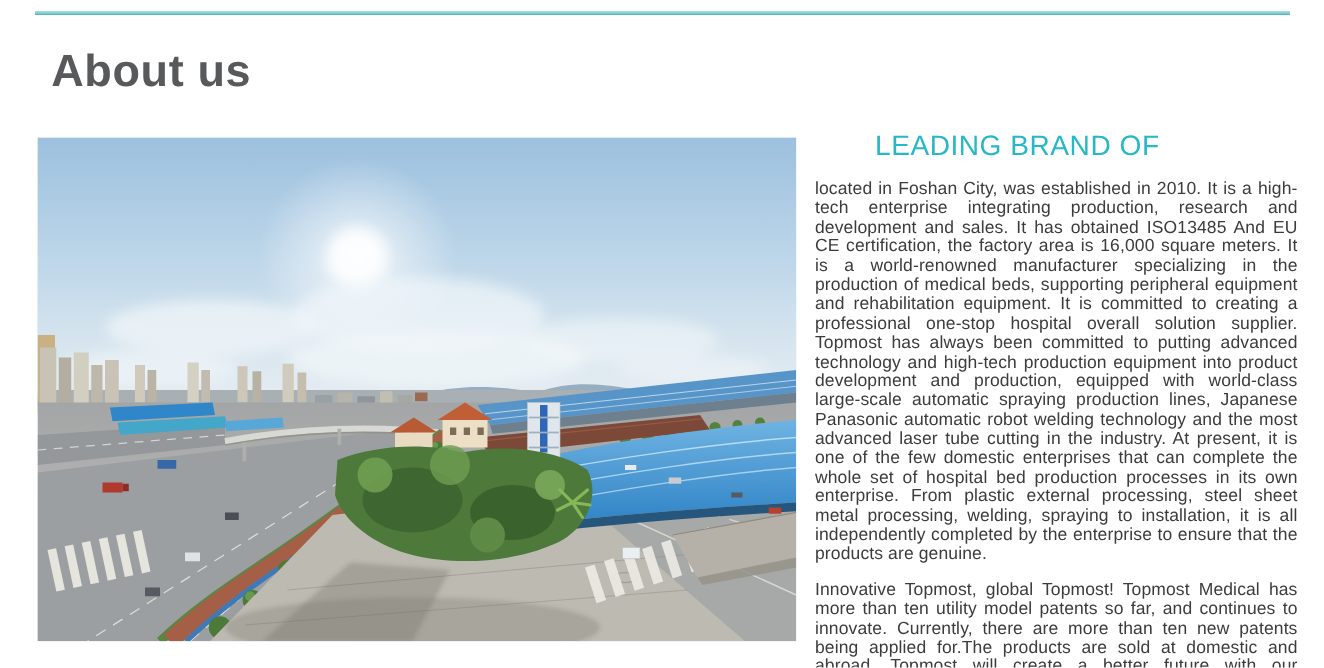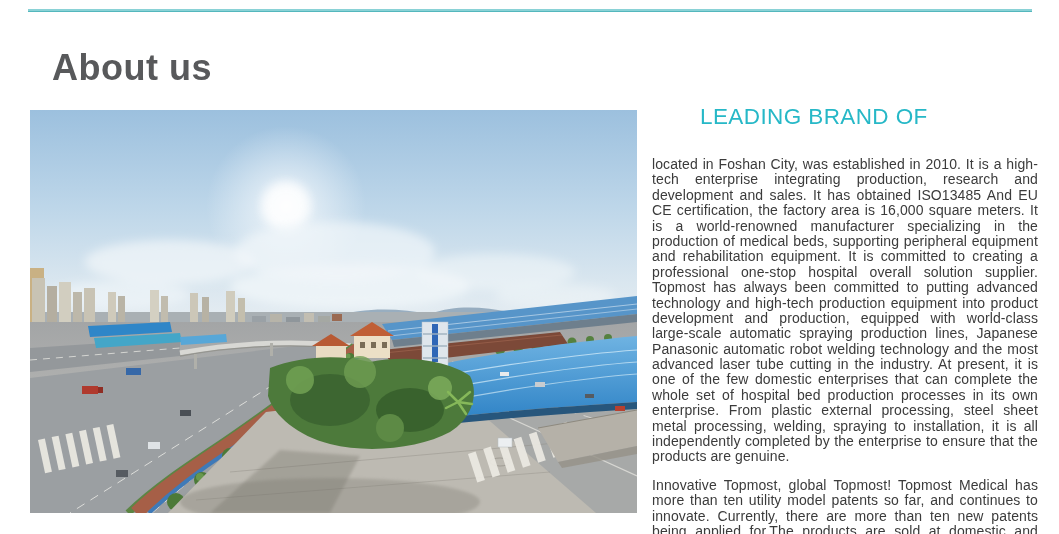--- a/index.html
+++ b/index.html
@@ -5,34 +5,34 @@
   html,body{margin:0;padding:0;}
   body{
     width:1059px;height:534px;background:#ffffff;position:relative;overflow:hidden;
     font-family:"Liberation Sans","DejaVu Sans",sans-serif;
   }
   .top-rule{
     position:absolute;left:28px;top:9px;width:1004px;height:2px;
     background:var(--accent,#8ad2d6);border-bottom:1px solid var(--accent-dark,#54b7bd);
   }
   .page-title{
-    position:absolute;left:40px;top:38px;margin:12px;
+    position:absolute;left:40px;top:38px;margin:1px;
     font-size:36px;line-height:1;font-weight:700;letter-spacing:0.5px;
     color:var(--title,#58595b);
   }
   .photo-frame{
     position:absolute;left:30px;top:110px;width:607px;height:403px;
     overflow:hidden;background:#cfe0ec;
   }
   .photo-frame svg{display:block;}
   .content{
     position:absolute;left:652px;top:104px;width:386px;
   }
   .lead-heading{
-    margin:0 0 27px 0;padding-left:48px;
+    margin:0 0 13px 0;padding-left:48px;
     color:var(--heading,#26b8c7);
     font-size:22.5px;line-height:26px;font-weight:400;letter-spacing:0.4px;
   }
   .para{
     margin:0 0 13px 0;
     font-size:14px;line-height:1.1;letter-spacing:0.1px;
     color:var(--body,#3b3b3b);
     text-align:justify;
   }
   .para:last-of-type{margin-bottom:0;}

